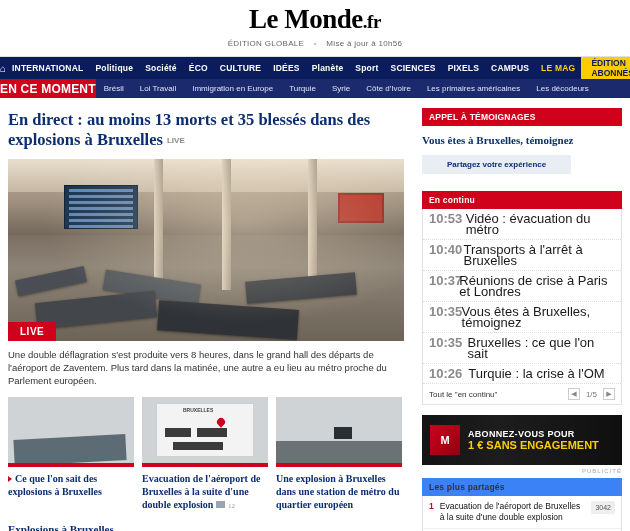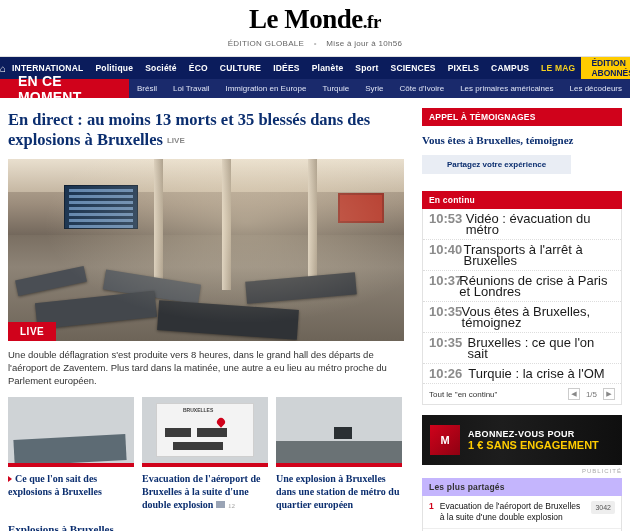--- a/index.html
+++ b/index.html
@@ -77,23 +77,23 @@
     display: flex;
     align-items: stretch;
     font-size: 8px;
     color: #dfe4f5;
   }
   .ticker .flag {
     background: #d0021b;
     color: #fff;
     font-weight: bold;
     display: flex; align-items: center;
-    padding: 0 18px;
+    padding: 0 0;
     letter-spacing: .2px;
-    font-size: 14px;
+    font-size: 12px;
   }
   .ticker .tk {
     display: flex; align-items: center;
     padding: 0 8px;
     white-space: nowrap;
   }
 
   
   .cols { display: flex; padding: 10px 8px 0 8px; }
   .left { width: 404px; }
@@ -243,21 +243,21 @@
   }
 
   
   .panel { background: #fff; }
   .panel-head {
     background: #d0021b; color: #fff;
     font-size: 8.5px; font-weight: bold;
     padding: 4px 7px;
     letter-spacing: .2px;
   }
-  .panel-head.grey { background: #c4b5fd; color:#333; }
+  .panel-head.grey { background: #3b82f6; color:#333; }
   .appel-box { background: #fff; padding: 7px 0 9px 0; }
   .appel-title {
     color: #0b2e6f; font-family: "Liberation Serif", serif;
     font-size: 11px; font-weight: bold; line-height: 14px;
   }
   .appel-btn {
     display: inline-block;
     background: #e9edf4; color: #0b2e6f;
     font-size: 8px; font-weight: bold;
     padding: 5px 25px; margin-top: 8px;

